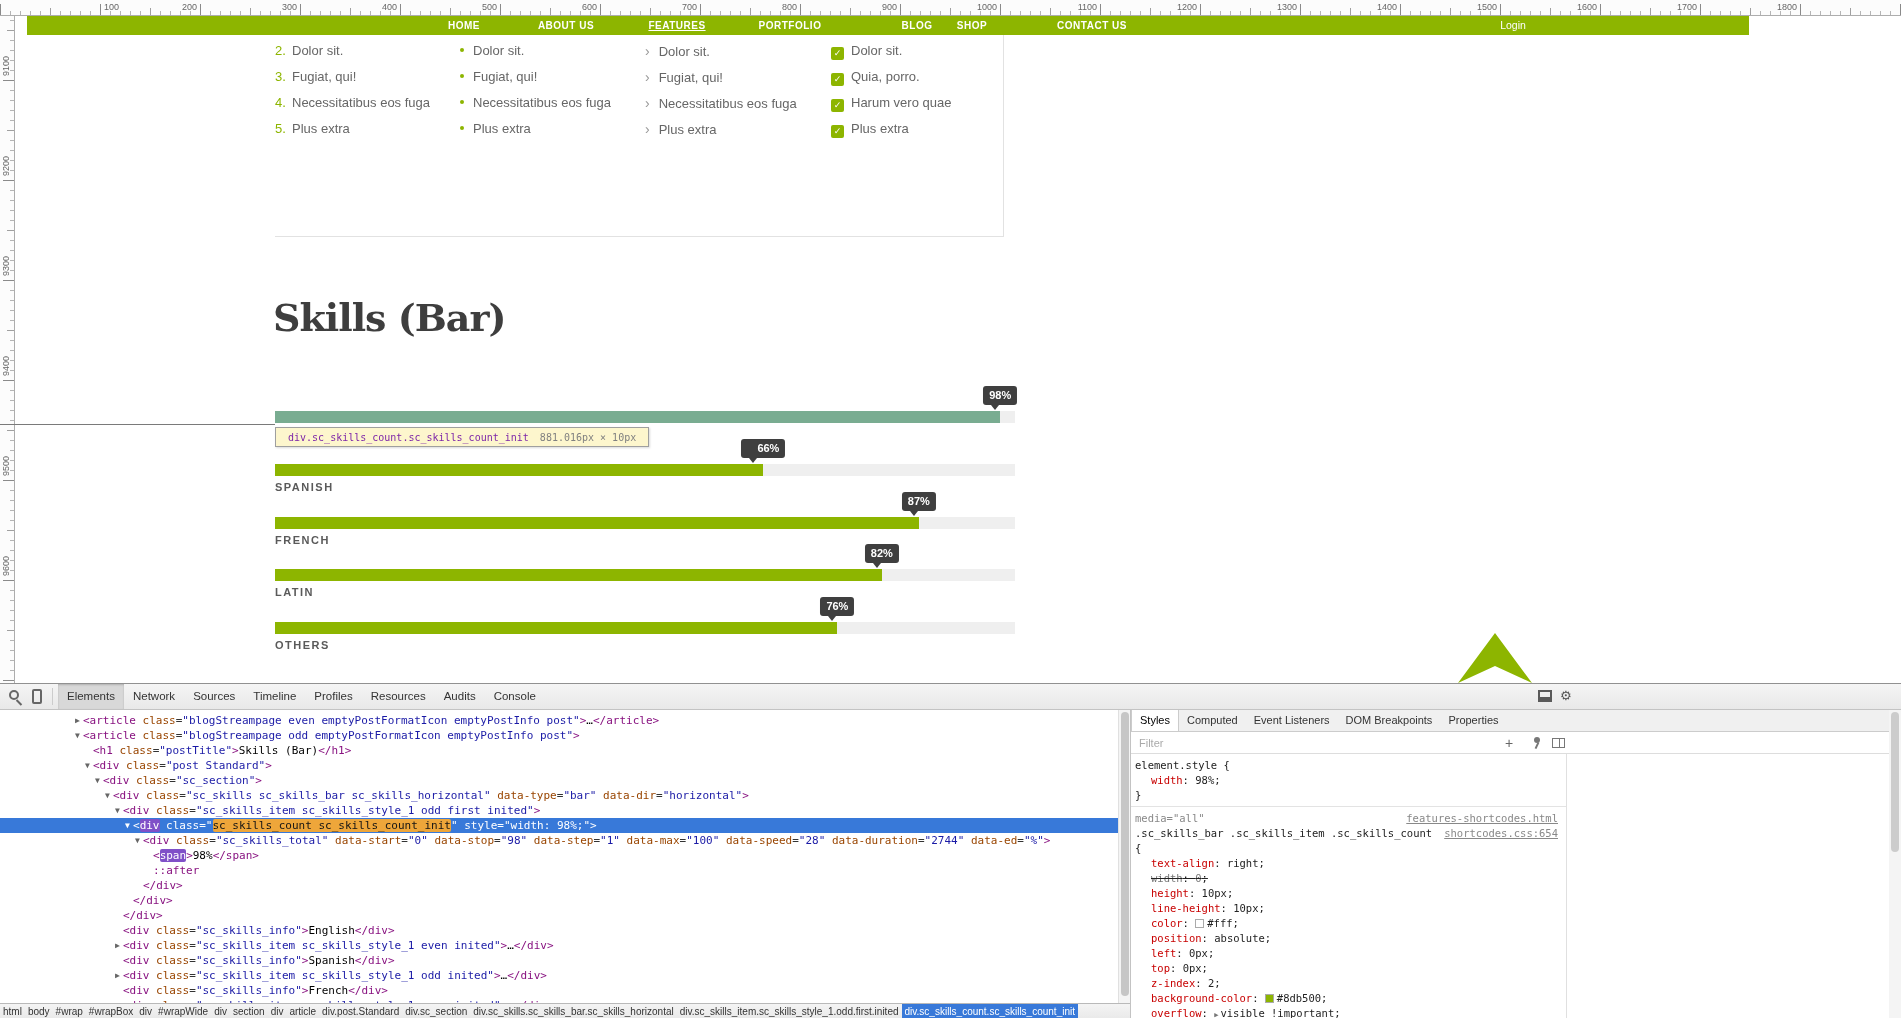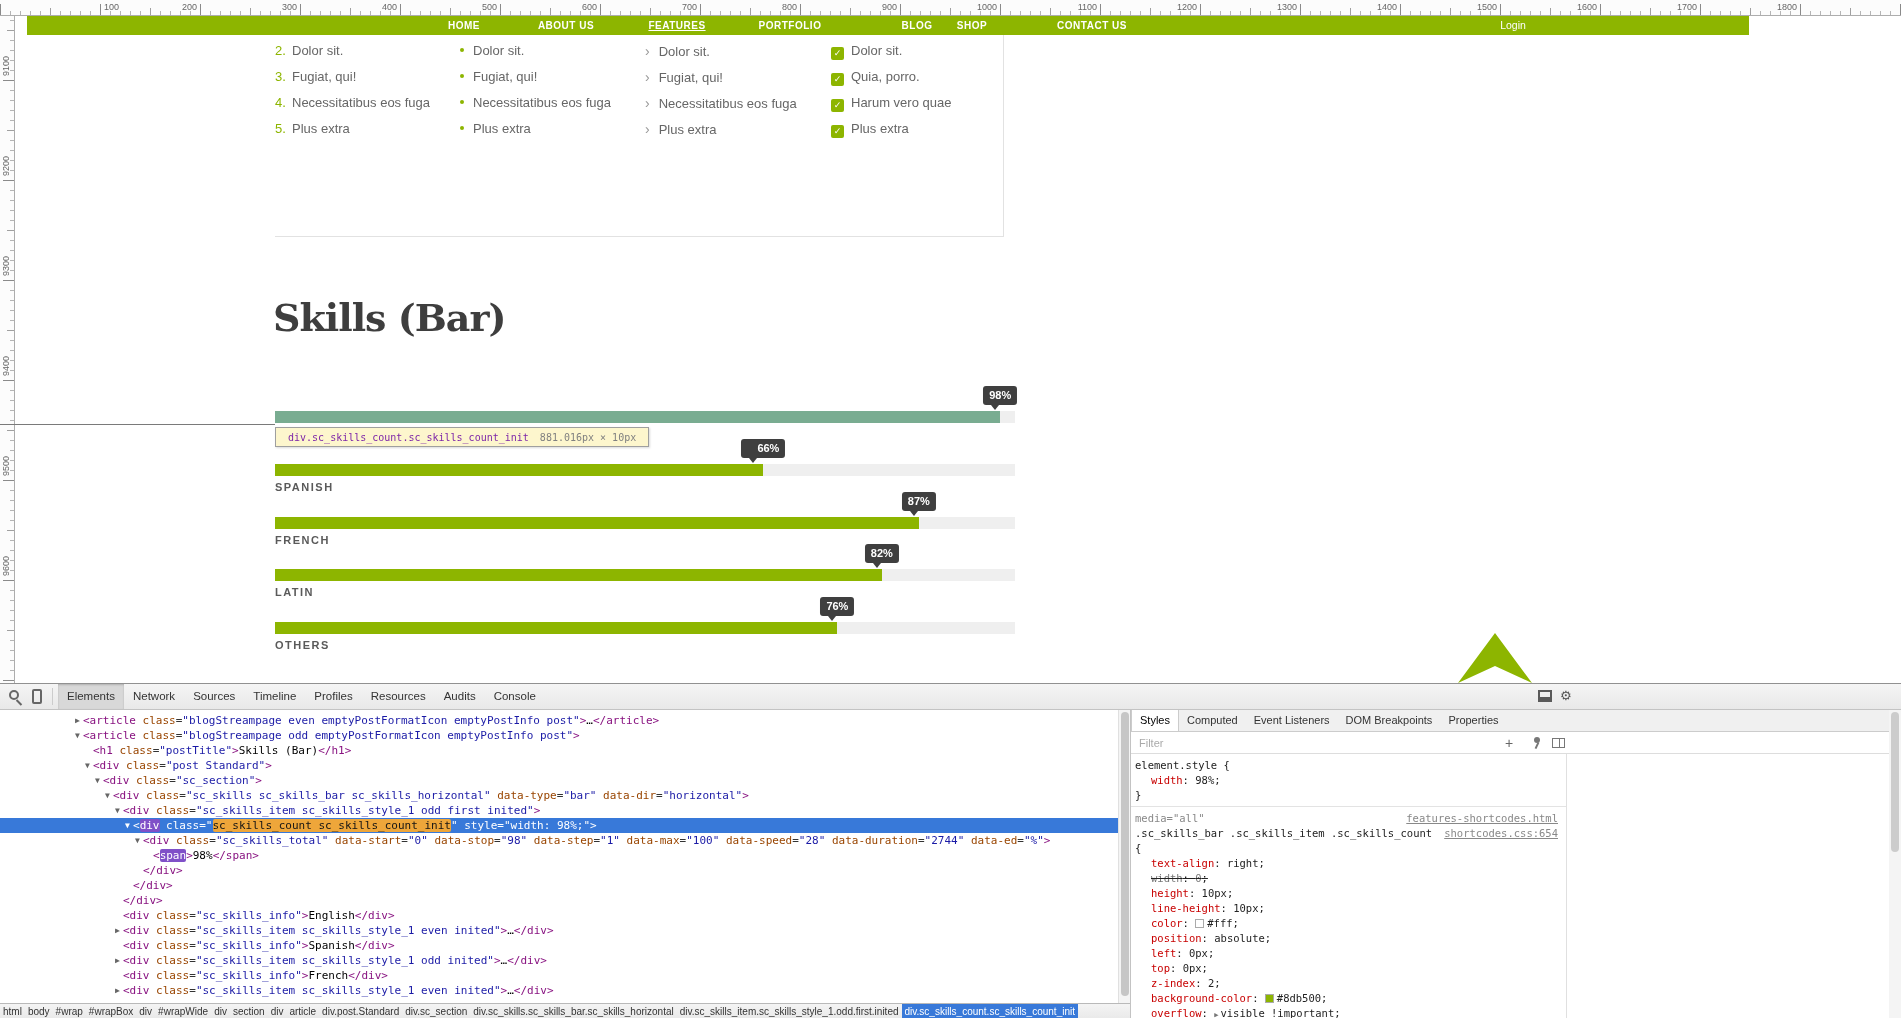--- a/index.html
+++ b/index.html
@@ -250,20 +250,21 @@
         <div class="tree-row" style="padding-left: 83px;"><span class="arrow">▶</span><span class="t-tag">&lt;article</span><span class="t-attr"> class</span><span class="t-pun">=</span><span class="t-val">"blogStreampage even emptyPostFormatIcon emptyPostInfo post"</span><span class="t-tag">&gt;</span><span class="t-txt">…</span><span class="t-tag">&lt;/article&gt;</span></div>
         <div class="tree-row" style="padding-left: 83px;"><span class="arrow">▼</span><span class="t-tag">&lt;article</span><span class="t-attr"> class</span><span class="t-pun">=</span><span class="t-val">"blogStreampage odd emptyPostFormatIcon emptyPostInfo post"</span><span class="t-tag">&gt;</span></div>
         <div class="tree-row" style="padding-left: 93px;"><span class="t-tag">&lt;h1</span><span class="t-attr"> class</span><span class="t-pun">=</span><span class="t-val">"postTitle"</span><span class="t-tag">&gt;</span><span class="t-txt">Skills (Bar)</span><span class="t-tag">&lt;/h1&gt;</span></div>
         <div class="tree-row" style="padding-left: 93px;"><span class="arrow">▼</span><span class="t-tag">&lt;div</span><span class="t-attr"> class</span><span class="t-pun">=</span><span class="t-val">"post Standard"</span><span class="t-tag">&gt;</span></div>
         <div class="tree-row" style="padding-left: 103px;"><span class="arrow">▼</span><span class="t-tag">&lt;div</span><span class="t-attr"> class</span><span class="t-pun">=</span><span class="t-val">"sc_section"</span><span class="t-tag">&gt;</span></div>
         <div class="tree-row" style="padding-left: 113px;"><span class="arrow">▼</span><span class="t-tag">&lt;div</span><span class="t-attr"> class</span><span class="t-pun">=</span><span class="t-val">"sc_skills  sc_skills_bar sc_skills_horizontal"</span><span class="t-attr"> data-type</span><span class="t-pun">=</span><span class="t-val">"bar"</span><span class="t-attr"> data-dir</span><span class="t-pun">=</span><span class="t-val">"horizontal"</span><span class="t-tag">&gt;</span></div>
         <div class="tree-row" style="padding-left: 123px;"><span class="arrow">▼</span><span class="t-tag">&lt;div</span><span class="t-attr"> class</span><span class="t-pun">=</span><span class="t-val">"sc_skills_item sc_skills_style_1 odd first inited"</span><span class="t-tag">&gt;</span></div>
         <div class="tree-row sel" style="padding-left: 133px;"><span class="arrow">▼</span><span class="t-tag">&lt;</span><span class="t-flash">div</span><span class="t-attr"> class</span><span class="t-pun">="</span><span class="t-hl">sc_skills_count sc_skills_count_init</span><span class="t-pun">"</span><span class="t-attr"> style</span><span class="t-pun">=</span><span class="t-val">"width: 98%;"</span><span class="t-tag">&gt;</span></div>
         <div class="tree-row" style="padding-left: 143px;"><span class="arrow">▼</span><span class="t-tag">&lt;div</span><span class="t-attr"> class</span><span class="t-pun">=</span><span class="t-val">"sc_skills_total"</span><span class="t-attr"> data-start</span><span class="t-pun">=</span><span class="t-val">"0"</span><span class="t-attr"> data-stop</span><span class="t-pun">=</span><span class="t-val">"98"</span><span class="t-attr"> data-step</span><span class="t-pun">=</span><span class="t-val">"1"</span><span class="t-attr"> data-max</span><span class="t-pun">=</span><span class="t-val">"100"</span><span class="t-attr"> data-speed</span><span class="t-pun">=</span><span class="t-val">"28"</span><span class="t-attr"> data-duration</span><span class="t-pun">=</span><span class="t-val">"2744"</span><span class="t-attr"> data-ed</span><span class="t-pun">=</span><span class="t-val">"%"</span><span class="t-tag">&gt;</span></div>
         <div class="tree-row" style="padding-left: 153px;"><span class="t-tag">&lt;</span><span class="t-flash">span</span><span class="t-tag">&gt;</span><span class="t-txt">98%</span><span class="t-tag">&lt;/span&gt;</span></div>
+        <div class="tree-row" style="padding-left: 153px;"><span class="t-pseudo">::after</span></div>
         <div class="tree-row" style="padding-left: 143px;"><span class="t-tag">&lt;/div&gt;</span></div>
         <div class="tree-row" style="padding-left: 133px;"><span class="t-tag">&lt;/div&gt;</span></div>
         <div class="tree-row" style="padding-left: 123px;"><span class="t-tag">&lt;/div&gt;</span></div>
         <div class="tree-row" style="padding-left: 123px;"><span class="t-tag">&lt;div</span><span class="t-attr"> class</span><span class="t-pun">=</span><span class="t-val">"sc_skills_info"</span><span class="t-tag">&gt;</span><span class="t-txt">English</span><span class="t-tag">&lt;/div&gt;</span></div>
         <div class="tree-row" style="padding-left: 123px;"><span class="arrow">▶</span><span class="t-tag">&lt;div</span><span class="t-attr"> class</span><span class="t-pun">=</span><span class="t-val">"sc_skills_item sc_skills_style_1 even inited"</span><span class="t-tag">&gt;</span><span class="t-txt">…</span><span class="t-tag">&lt;/div&gt;</span></div>
         <div class="tree-row" style="padding-left: 123px;"><span class="t-tag">&lt;div</span><span class="t-attr"> class</span><span class="t-pun">=</span><span class="t-val">"sc_skills_info"</span><span class="t-tag">&gt;</span><span class="t-txt">Spanish</span><span class="t-tag">&lt;/div&gt;</span></div>
         <div class="tree-row" style="padding-left: 123px;"><span class="arrow">▶</span><span class="t-tag">&lt;div</span><span class="t-attr"> class</span><span class="t-pun">=</span><span class="t-val">"sc_skills_item sc_skills_style_1 odd inited"</span><span class="t-tag">&gt;</span><span class="t-txt">…</span><span class="t-tag">&lt;/div&gt;</span></div>
         <div class="tree-row" style="padding-left: 123px;"><span class="t-tag">&lt;div</span><span class="t-attr"> class</span><span class="t-pun">=</span><span class="t-val">"sc_skills_info"</span><span class="t-tag">&gt;</span><span class="t-txt">French</span><span class="t-tag">&lt;/div&gt;</span></div>
         <div class="tree-row" style="padding-left: 123px;"><span class="arrow">▶</span><span class="t-tag">&lt;div</span><span class="t-attr"> class</span><span class="t-pun">=</span><span class="t-val">"sc_skills_item sc_skills_style_1 even inited"</span><span class="t-tag">&gt;</span><span class="t-txt">…</span><span class="t-tag">&lt;/div&gt;</span></div>
       </div>

